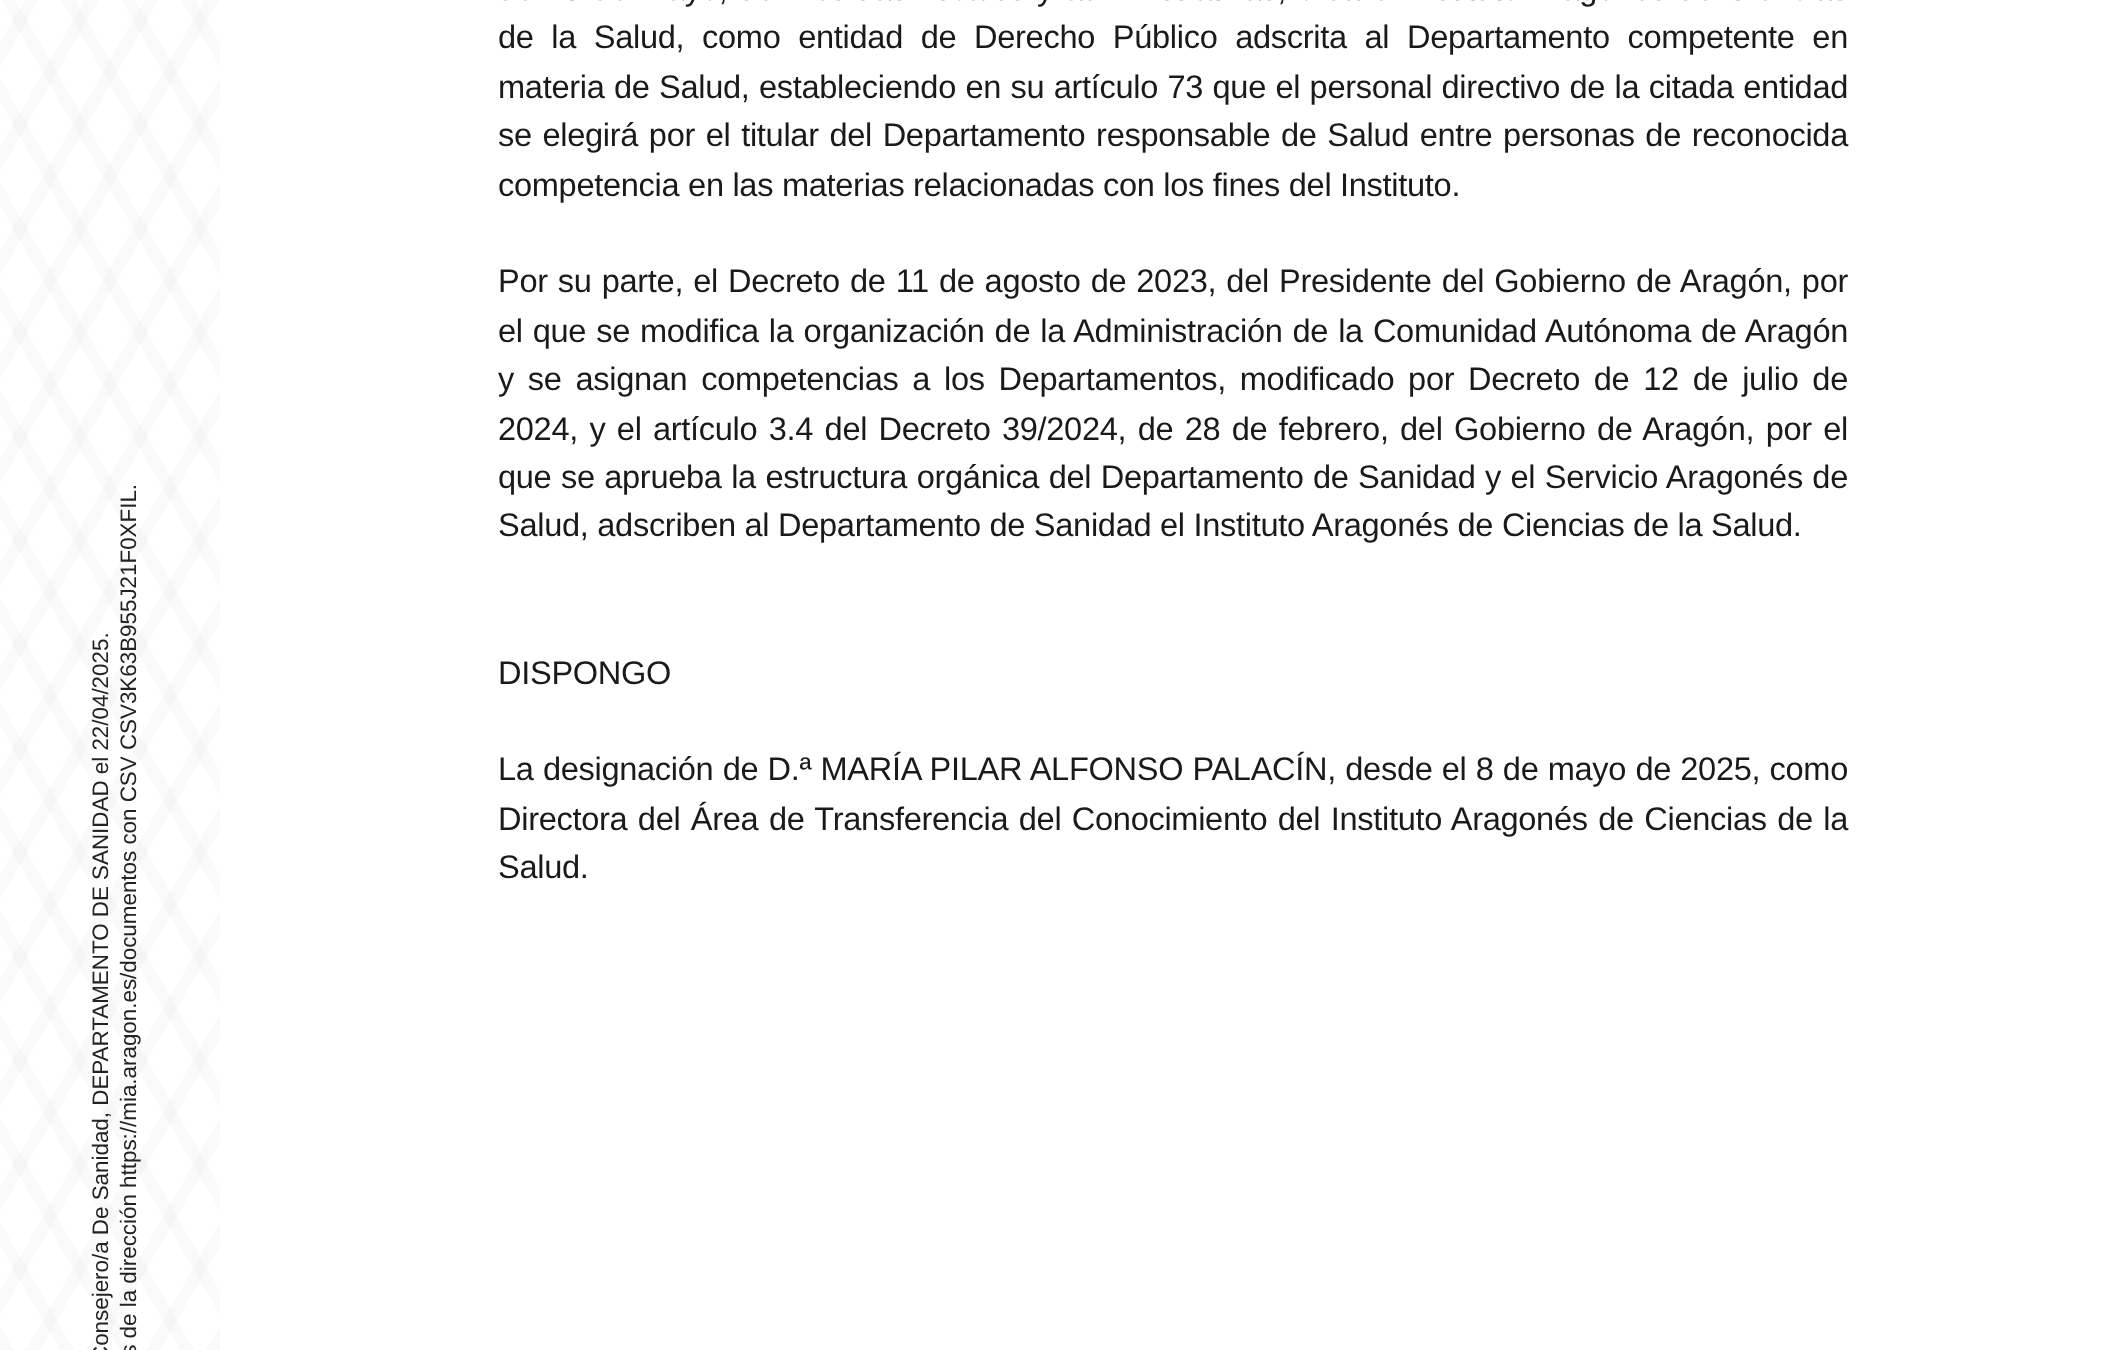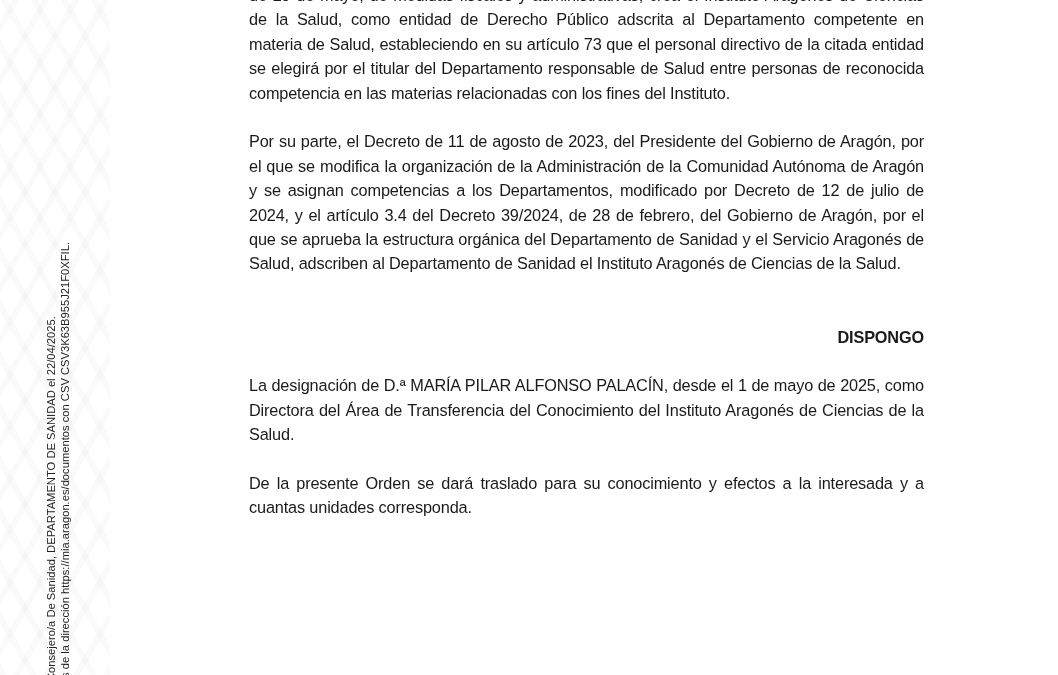--- a/index.html
+++ b/index.html
@@ -30,33 +30,32 @@
     position: absolute;
     left: 249px; top: -17px;
     width: 675px;
     font-size: 16.3px;
     line-height: 24.4px;
     text-align: justify;
     letter-spacing: -0.15px;
   }
   .doc p { margin: 0 0 24.4px 0; }
   .doc .heading {
-    text-align: right; font-weight: bold;
+    text-align: left; font-weight: normal;
     margin: 48.8px 0 24.4px 0;
   }
 </style>
 </head>
 <body>
 
 <div class="watermark"></div>
 
 <div class="side-stamp">
   <div>Consejero/a De Sanidad, DEPARTAMENTO DE SANIDAD el 22/04/2025.</div>
   <div>ís de la dirección https://mia.aragon.es/documentos con CSV CSV3K63B955J21F0XFIL.</div>
 </div>
 
 <div class="doc">
   <p>de 29 de mayo, de medidas fiscales y administrativas, crea el Instituto Aragonés de Ciencias de la Salud, como entidad de Derecho Público adscrita al Departamento competente en materia de Salud, estableciendo en su artículo 73 que el personal directivo de la citada entidad se elegirá por el titular del Departamento responsable de Salud entre personas de reconocida competencia en las materias relacionadas con los fines del Instituto.</p>
   <p>Por su parte, el Decreto de 11 de agosto de 2023, del Presidente del Gobierno de Aragón, por el que se modifica la organización de la Administración de la Comunidad Autónoma de Aragón y se asignan competencias a los Departamentos, modificado por Decreto de 12 de julio de 2024, y el artículo 3.4 del Decreto 39/2024, de 28 de febrero, del Gobierno de Aragón, por el que se aprueba la estructura orgánica del Departamento de Sanidad y el Servicio Aragonés de Salud, adscriben al Departamento de Sanidad el Instituto Aragonés de Ciencias de la Salud.</p>
   <p class="heading">DISPONGO</p>
-  <p>La designación de D.ª MARÍA PILAR ALFONSO PALACÍN, desde el 1 de mayo de 2025, como Directora del Área de Transferencia del Conocimiento del Instituto Aragonés de Ciencias de la Salud.</p>
-  <p>De la presente Orden se dará traslado para su conocimiento y efectos a la interesada y a cuantas unidades corresponda.</p>
+  <p>La designación de D.ª MARÍA PILAR ALFONSO PALACÍN, desde el 8 de mayo de 2025, como Directora del Área de Transferencia del Conocimiento del Instituto Aragonés de Ciencias de la Salud.</p>
 </div>
 
 </body></html>

